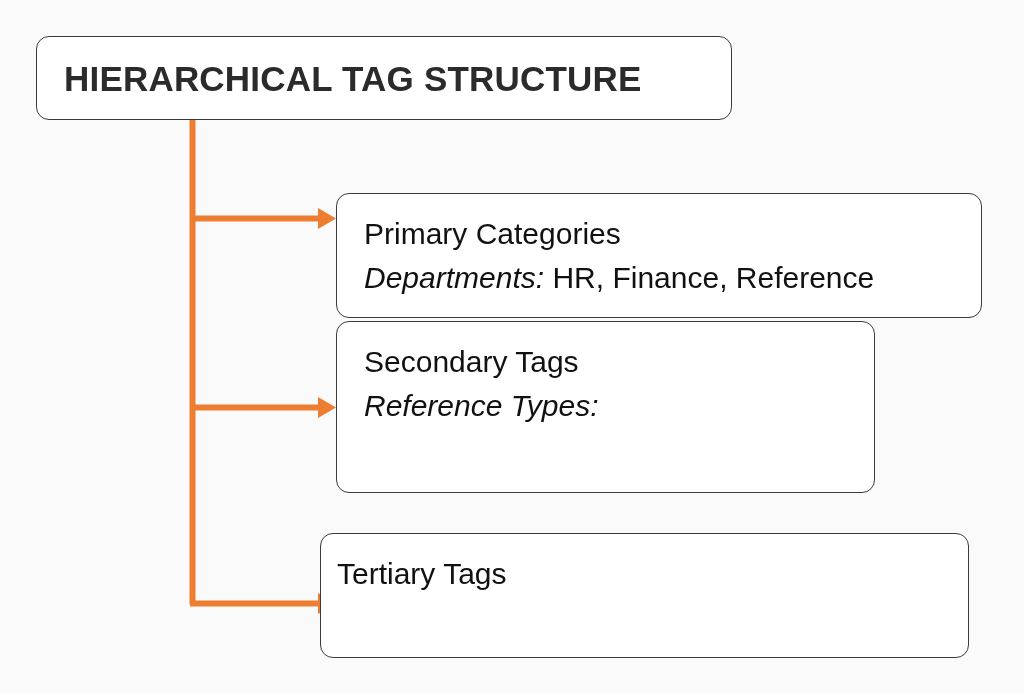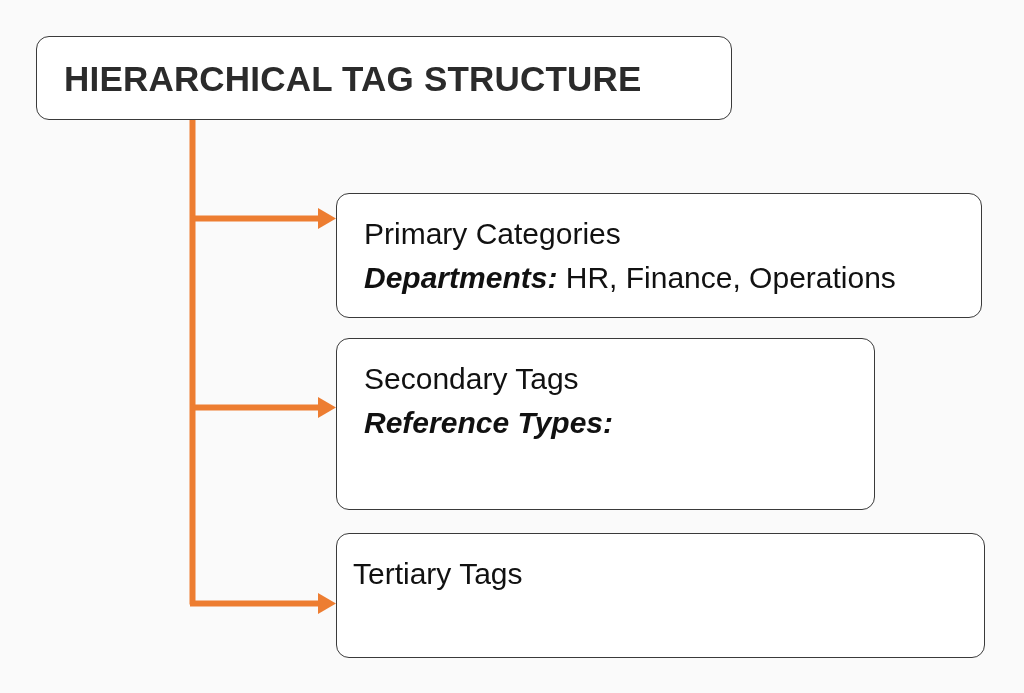--- a/index.html
+++ b/index.html
@@ -65,41 +65,40 @@
     top: 157px;
     width: 646px;
     height: 125px;
     margin-top: 36px;
   }
   .node-child-2 {
     left: 336px;
     top: 321px;
     width: 539px;
     height: 172px;
-    margin-top: 17px;
   }
   .node-child-3 {
-    left: 336px;
+    left: 320px;
     top: 533px;
     width: 649px;
     height: 125px;
     padding-left: 16px;
   }
 
   .node-line {
     font-size: 30px;
     line-height: 44px;
     color: #111111;
     white-space: nowrap;
   }
   .node-line.label-line {
     font-weight: normal;
   }
   .em-key {
-    font-weight: bold;
+    font-weight: normal;
     font-style: italic;
   }
 </style>
 </head>
 <body>
 
 <div id="diagram-canvas">
 
   <svg id="connector-layer" viewBox="0 0 1024 693" width="1024" height="693">
 
@@ -115,21 +114,21 @@
     <polygon points="318,593 336,603.5 318,614" fill="#ED7D31"></polygon>
   </svg>
 
   <div class="node node-title">
     <span class="title-text">HIERARCHICAL TAG STRUCTURE</span>
   </div>
 
   <div class="node node-child node-child-1">
     <div class="node-line">Primary Categories</div>
     <div class="node-line label-line">
-      <span class="em-key">Departments:</span><span>&nbsp;</span><span>HR, Finance, Operations</span>
+      <span class="em-key">Departments:</span><span>&nbsp;</span><span>HR, Finance, Reference</span>
     </div>
   </div>
 
   <div class="node node-child node-child-2">
     <div class="node-line">Secondary Tags</div>
     <div class="node-line">
       <span class="em-key">Reference Types:</span>
     </div>
   </div>
 

